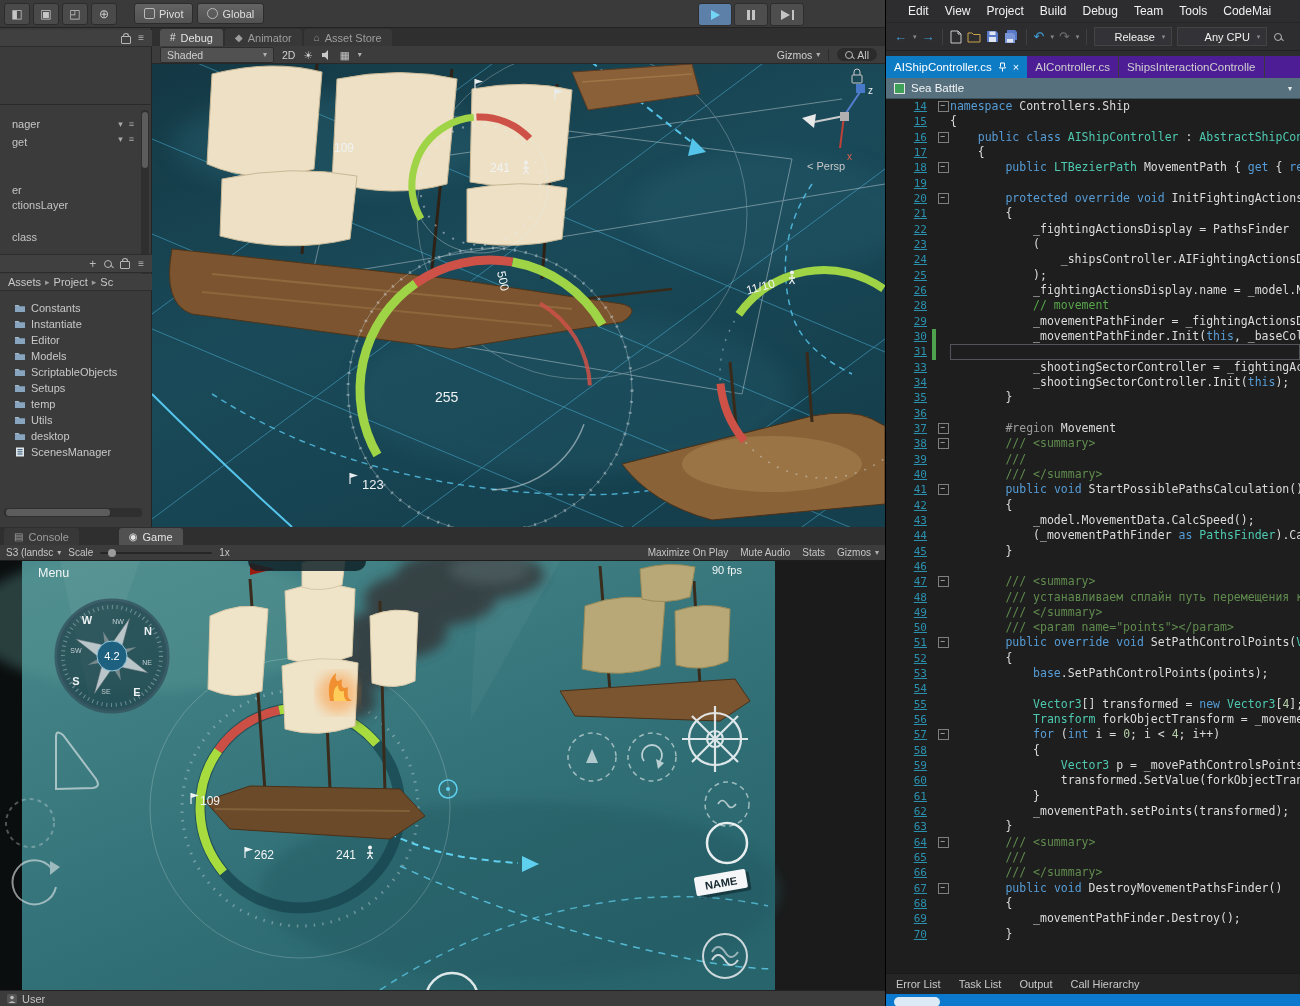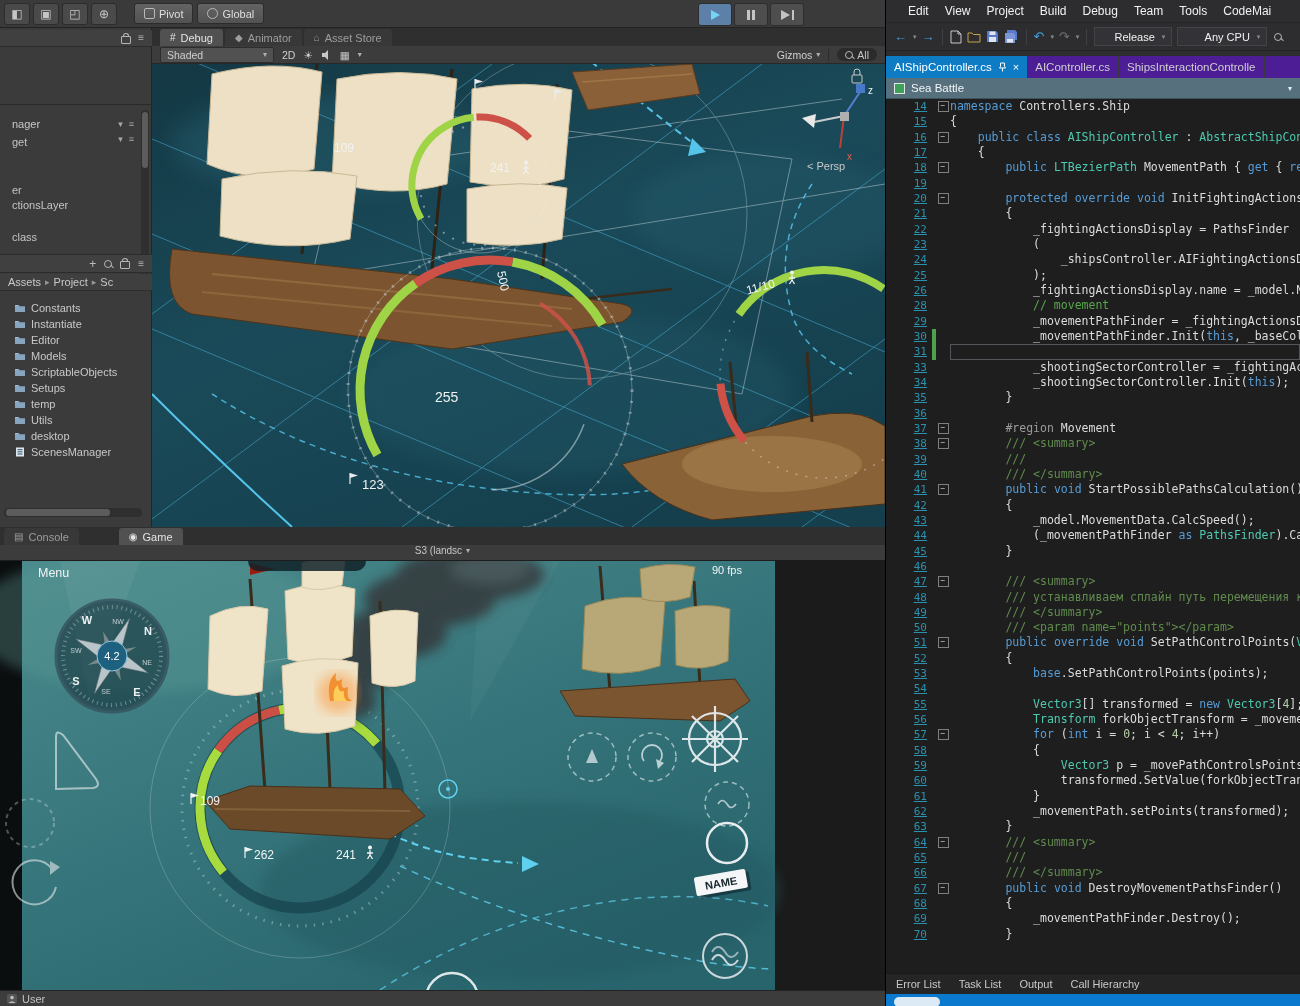--- a/index.html
+++ b/index.html
@@ -49,21 +49,21 @@
   .caret{color:#b0b0b0;font-size:8px;}
   .tgl{color:#cfcfcf;}
   .sep{width:1px;height:12px;background:#2c2c2c;}
   .searchpill{background:#2b2b2b;border-radius:8px;height:13px;display:flex;align-items:center;gap:4px;padding:0 8px;color:#c8c8c8;}
   .mag{width:6px;height:6px;border:1.4px solid #b5b5b5;border-radius:50%;position:relative;display:inline-block;}
   .mag::after{content:"";position:absolute;width:4px;height:1.4px;background:#b5b5b5;transform:rotate(45deg);right: -3px;bottom:-1px;}
   .scene-svg{position:absolute;left:0;top:36px;width:733px;height:463px;display:block;}
   
   .game-wrap{left:0;top:527px;width:885px;height:463px;background:#222;}
   .g-tabs{position:absolute;left:0;top:0;width:885px;height:18px;background:#2f2f2f;display:flex;align-items:flex-end;padding-left:4px;box-sizing:border-box;gap:40px;}
-  .g-toolbar{position:absolute;left:0;top:18px;width:885px;height:16px;background:#3c3c3c;border-bottom:1px solid #1d1d1d;display:flex;align-items:center;gap:7px;padding:0 6px;box-sizing:border-box;color:#c6c6c6;font-size:10px;flex-direction:column;}
+  .g-toolbar{position:absolute;left:0;top:18px;width:885px;height:16px;background:#3c3c3c;border-bottom:1px solid #1d1d1d;display:flex;align-items:center;gap:7px;padding:0 6px;box-sizing:border-box;color:#c6c6c6;font-size:10px;}
   .sl-track{width:112px;height:2px;background:#262626;border-radius:1px;position:relative;}
   .sl-thumb{position:absolute;left:8px;top:-3px;width:8px;height:8px;border-radius:50%;background:#9b9b9b;}
   .g-right{margin-left:auto;display:flex;align-items:center;gap:12px;}
   .game-svg{position:absolute;left:0;top:34px;width:885px;height:429px;display:block;}
   .u-status{left:0;top:990px;width:885px;height:16px;background:#3c3c3c;border-top:1px solid #222;display:flex;align-items:center;gap:5px;padding-left:7px;box-sizing:border-box;color:#c2c2c2;font-size:11px;}
   .lock-ic{width:8px;height:6px;border:1px solid #b5b5b5;border-radius:1px;position:relative;display:inline-block;margin-top:3px;}
   .lock-ic::before{content:"";position:absolute;top:-4px;left:1px;width:4px;height:3px;border:1px solid #b5b5b5;border-bottom:none;border-radius:3px 3px 0 0;}
   .menu-ic{color:#b5b5b5;font-size:10px;line-height:10px;}
   
   .vs{left:885px;top:0;width:415px;height:1006px;background:#2d2d30;border-left:1px solid #000;box-sizing:border-box;}

